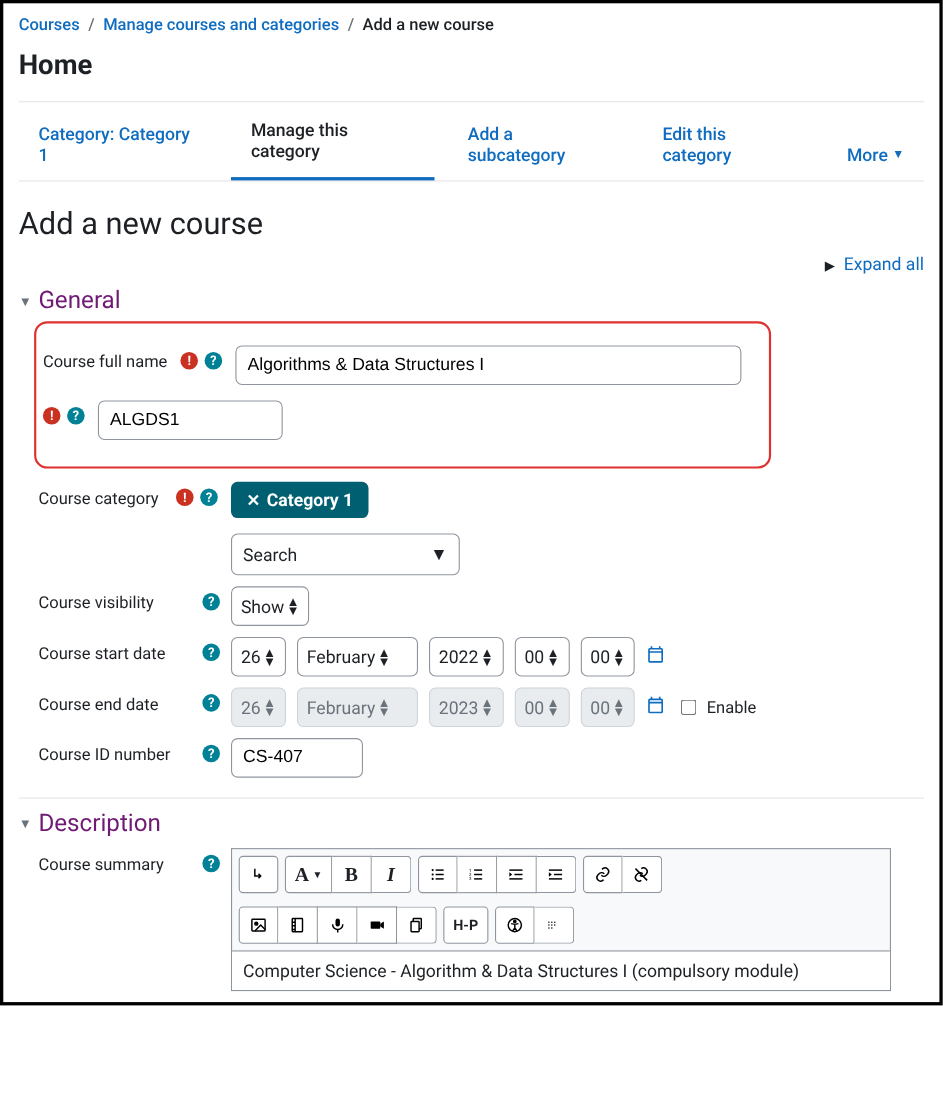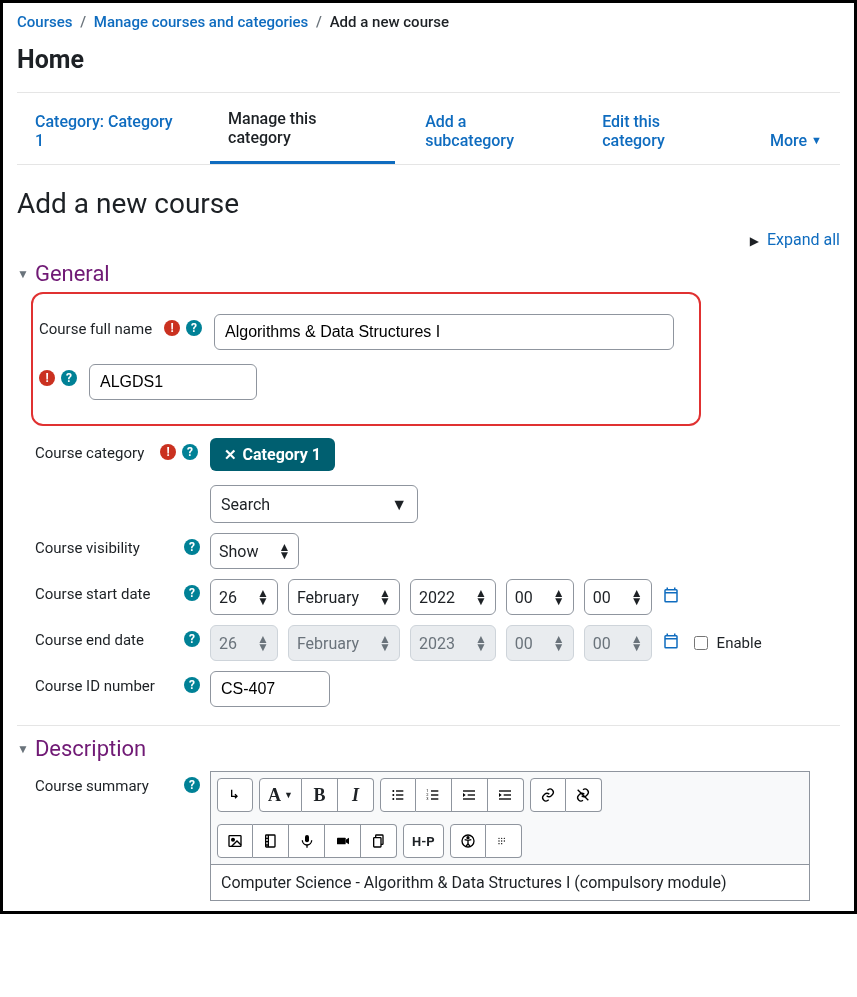--- a/index.html
+++ b/index.html
@@ -39,21 +39,21 @@
   .req-icon, .help-icon { width:16px; height:16px; border-radius:50%; display:inline-flex; align-items:center; justify-content:center; font-size:12px; font-weight:700; color:#fff;}
   .req-icon { background:#ca3120; }
   .help-icon { background:#008196; }
   .text-input { border:1px solid #8f959e; border-radius:6px; padding:6px 10px; font-size:16px; background:#fff; height:36px; }
   .text-input.w-full { width: 460px; }
   .text-input.w-short { width: 168px; }
   .text-input.w-id { width: 120px; }
   .chip { background:#005f70; color:#fff; border-radius:6px; padding:7px 14px; font-weight:700; display:inline-flex; align-items:center; gap:6px; font-size:16px;}
   .chip .x { font-size:15px; }
   .search-sel { border:1px solid #8f959e; border-radius:6px; padding:6px 10px; width:208px; height:38px; display:flex; align-items:center; justify-content:space-between; font-size:16px; }
-  .sel { border:1px solid #8f959e; border-radius:6px; padding:5px 8px; height:36px; display:inline-flex; align-items:center; gap:20px; font-size:16px; background:#fff;}
+  .sel { border:1px solid #8f959e; border-radius:6px; padding:5px 8px; height:36px; display:inline-flex; align-items:center; gap:2px; font-size:16px; background:#fff;}
   .sel .arrows { font-size:12px; line-height:8px; display:flex; flex-direction:column; }
   .sel.disabled { background:#e9ecef; color:#6a737b; border-color:#ced4da;}
   .cal-icon { color:#0f6cbf; font-size:18px; }
   .checkbox-wrap { display:inline-flex; align-items:center; gap:6px; font-size:15px;}
   .checkbox-wrap input { width:14px; height:14px; }
   .section-divider { border:none; border-top:1px solid #e5e5e5; margin: 18px 0 10px 0;}
   .editor-box { border:1px solid #8f959e; background:#f8f9fa; width: 600px; }
   .editor-toolbar { display:flex; flex-wrap:wrap; gap:6px; padding:6px; align-items:center;}
   .ed-group { display:flex; }
   .ed-btn { border:1px solid #8f959e; background:#fff; height:34px; min-width:36px; padding:0 8px; display:inline-flex; align-items:center; justify-content:center; font-size:15px; cursor:pointer;}

